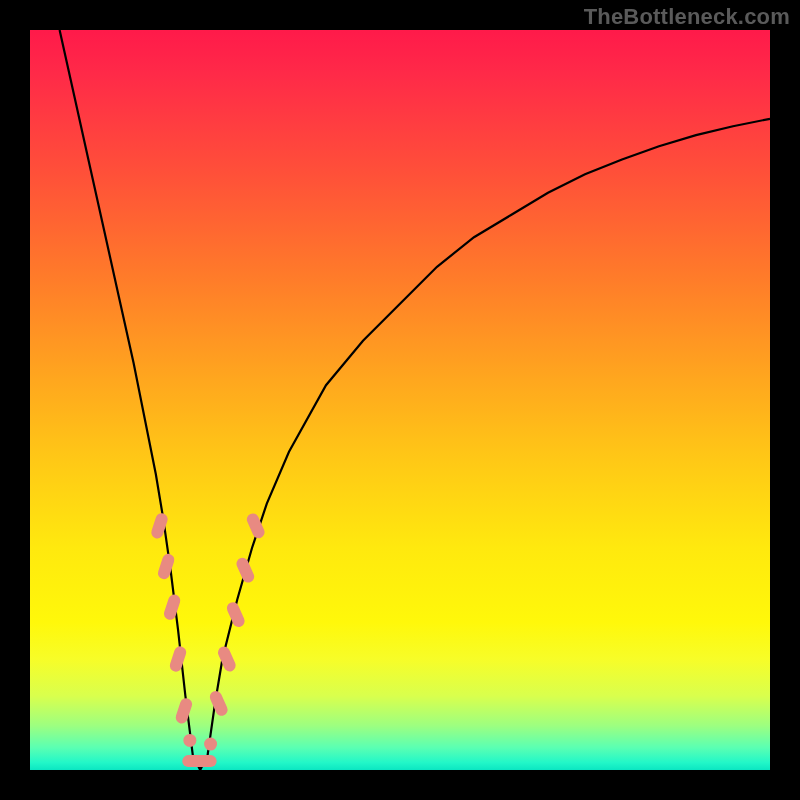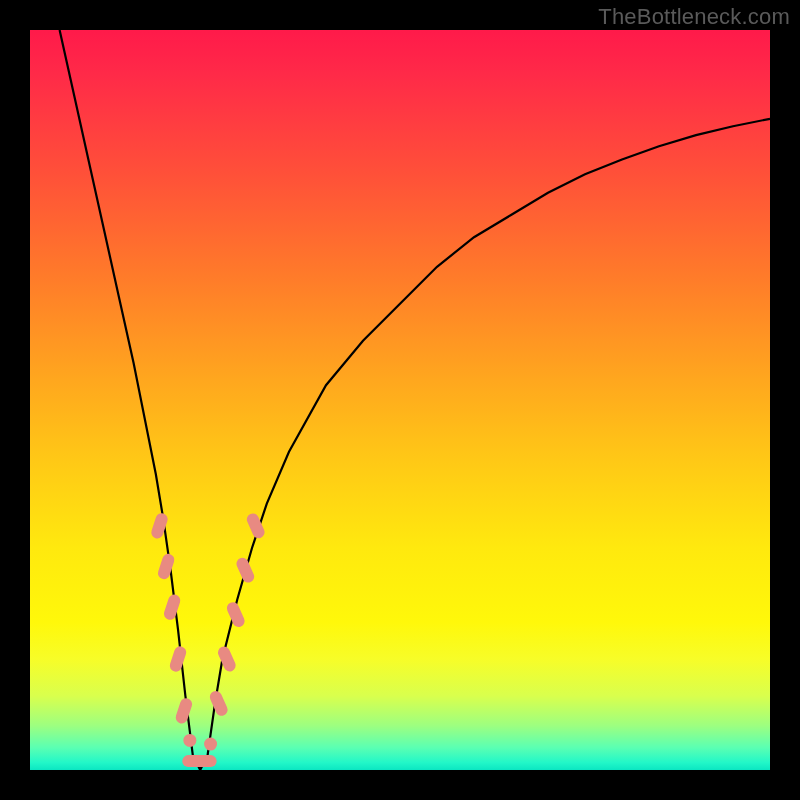--- a/index.html
+++ b/index.html
@@ -38,21 +38,21 @@
       #5affb3 97%,
       #22f7c8 99%,
       #0be6c2 100%);
   }
   .watermark {
     position: absolute;
     top: 4px;
     right: 10px;
     color: #5a5a5a;
     font-size: 22px;
-    font-weight: 400;
+    font-weight: 700;
     letter-spacing: 0.2px;
     user-select: none;
   }
   svg.curve {
     position: absolute;
     left: 0;
     top: 0;
     width: 740px;
     height: 740px;
     overflow: visible;

